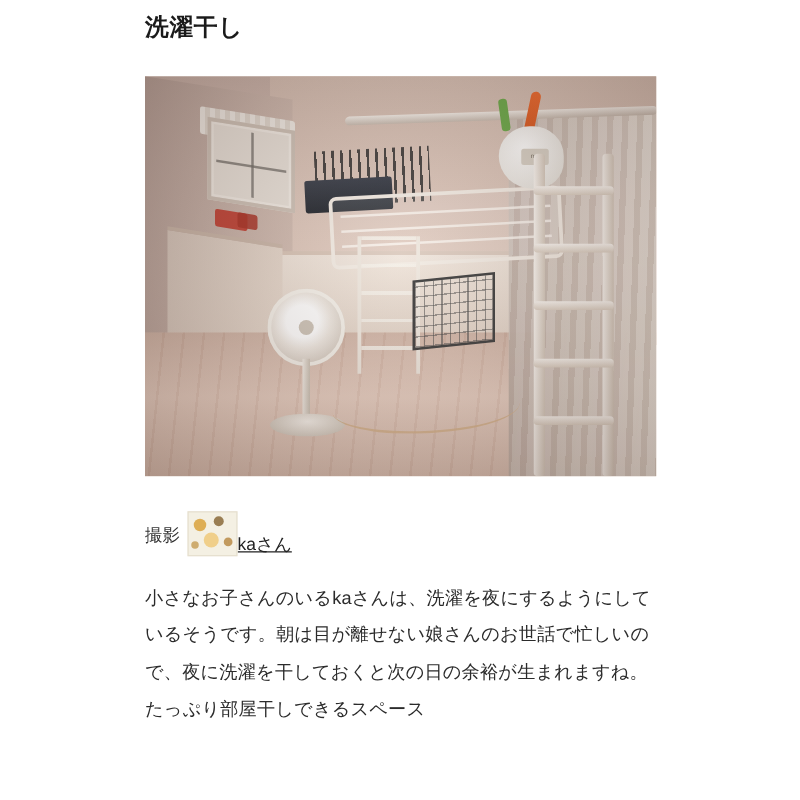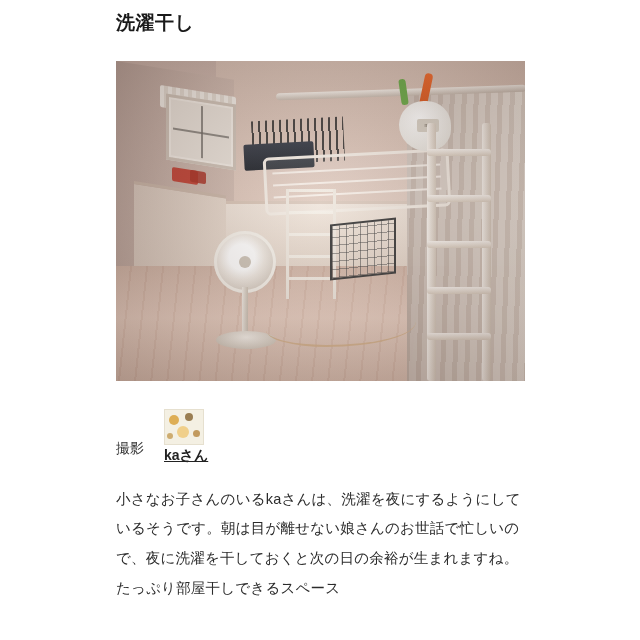--- a/index.html
+++ b/index.html
@@ -292,32 +292,31 @@
     position: absolute; inset: 0;
     background: radial-gradient(ellipse at 50% 45%, rgba(255,255,255,0.06) 0%, rgba(60,35,25,0.28) 100%);
     pointer-events: none;
   }
 
   
   .credit {
     margin-top: 28px;
     display: flex;
     align-items: flex-end;
-    gap: 20px;
+    gap: 6px;
   }
   .credit-label {
     font-size: 14px;
     color: #333333;
     line-height: 34px;
   }
   .credit-user {
     display: flex;
-    flex-direction: column;
-    align-items: flex-start;
-    font-weight: bold;
+    flex-direction: row;
+    align-items: flex-end;
   }
   .avatar {
     width: 38px;
     height: 34px;
     background: #f4f0e3;
     border: 1px solid #e6e0cf;
     position: relative;
     overflow: hidden;
   }
   .avatar .blob {

